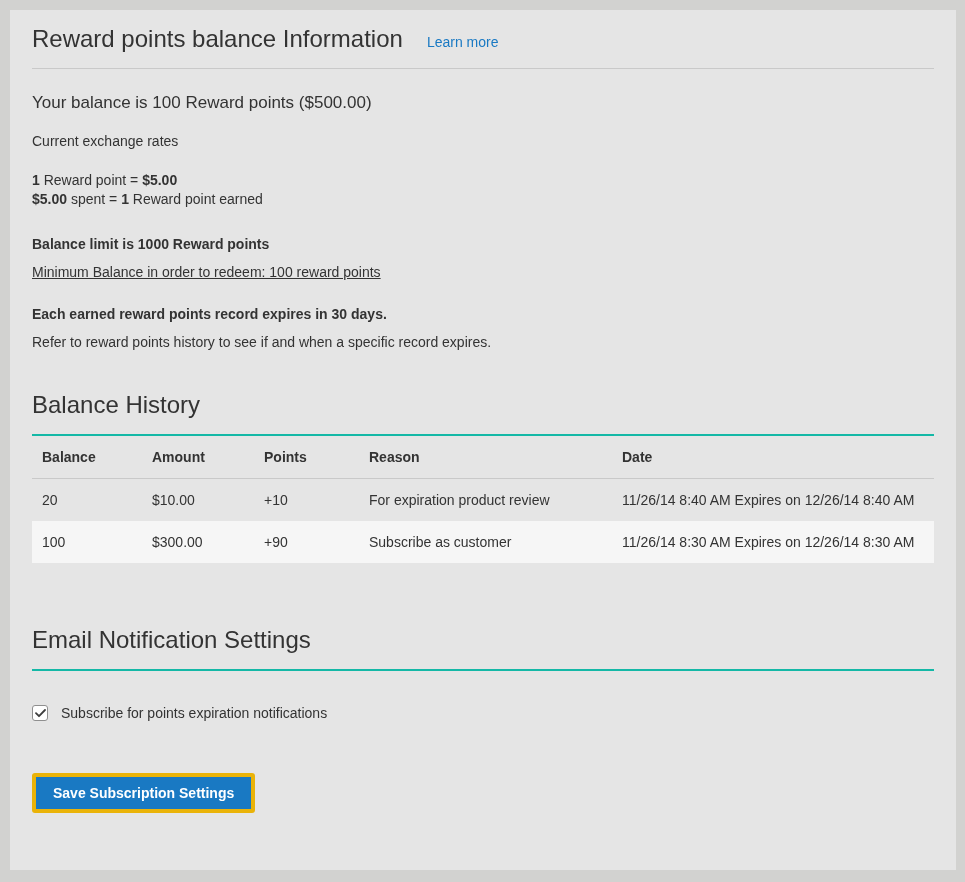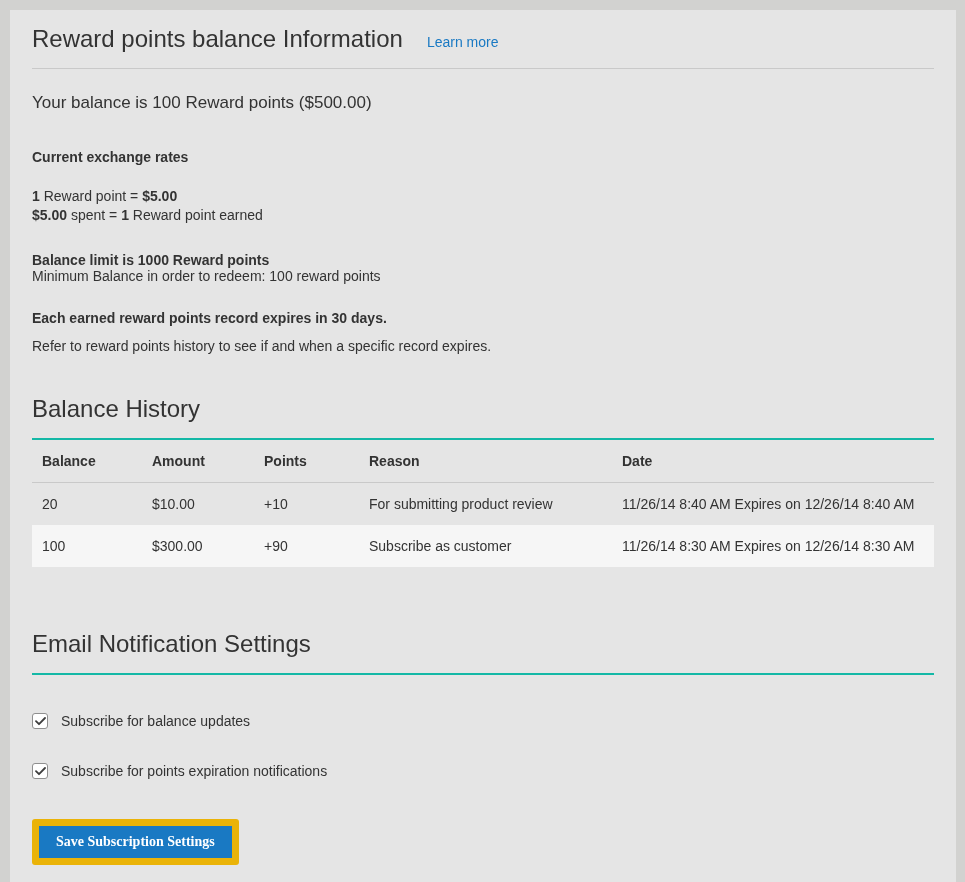--- a/index.html
+++ b/index.html
@@ -32,24 +32,24 @@
     color: #333333;
   }
   .learn-more {
     font-size: 14px;
     color: #1979c3;
     text-decoration: none;
     cursor: pointer;
   }
   
   .balance-summary { margin: 24px 0 0; font-size: 17px; }
-  .exchange-heading { margin: 36px 0 0; font-weight: 700; }
+  .exchange-heading { margin: 20px 0 0; font-weight: 400; }
   .rates { margin: 22px 0 0; line-height: 19px; }
   .balance-limit { margin: 27px 0 0; font-weight: 700; }
-  .min-balance { margin: 0 0 0; }
+  .min-balance { margin: 12px 0 0; text-decoration: underline; }
   .expiry-bold { margin: 26px 0 0; font-weight: 700; }
   .expiry-note { margin: 12px 0 0; }
   b, strong { font-weight: 700; }
   
   .section-heading {
     margin: 40px 0 0;
     font-size: 24px;
     line-height: 30px;
     font-weight: 300;
     color: #333333;
@@ -97,27 +97,27 @@
     align-items: center;
     justify-content: center;
     flex: 0 0 auto;
     cursor: pointer;
   }
   .checkbox svg { display: none; }
   .checkbox[data-checked="true"] svg { display: block; }
   .option-label { font-size: 14px; cursor: pointer; }
   
   .save-btn {
-    margin-top: 40px;
+    margin-top: 52px;
     display: inline-block;
     background: #1979c3;
-    border: 7px solid #eab308;
+    border: 4px solid #eab308;
     border-radius: 3px;
     color: #ffffff;
-    font-family: Liberation Serif, serif;
+    font-family: Liberation Sans, sans-serif;
     font-size: 14px;
     font-weight: 700;
     line-height: 16px;
     padding: 8px 17px;
     cursor: pointer;
   }
 </style>
 </head>
 <body>
 
@@ -160,43 +160,35 @@
         <th>Points</th>
         <th>Reason</th>
         <th>Date</th>
       </tr>
     </thead>
     <tbody>
       <tr>
         <td>20</td>
         <td>$10.00</td>
         <td>+10</td>
-        <td>For submitting product review</td>
+        <td>For expiration product review</td>
         <td>11/26/14 8:40 AM Expires on 12/26/14 8:40 AM</td>
       </tr>
       <tr>
         <td>100</td>
         <td>$300.00</td>
         <td>+90</td>
         <td>Subscribe as customer</td>
         <td>11/26/14 8:30 AM Expires on 12/26/14 8:30 AM</td>
       </tr>
     </tbody>
   </table>
 
   <h2 class="section-heading email">Email Notification Settings</h2>
 
-  <div class="option-row first">
-    <span class="checkbox" data-checked="true">
-      <svg width="11" height="9" viewBox="0 0 11 9">
-          <path d="M1 4.2 L4 7.2 L10 1" fill="none" stroke="#3d3d3d" stroke-width="1.8" stroke-linecap="round" stroke-linejoin="round"></path>
-        </svg>
-    </span>
-    <span class="option-label">Subscribe for balance updates</span>
-  </div>
 
   <div class="option-row">
     <span class="checkbox" data-checked="true">
       <svg width="11" height="9" viewBox="0 0 11 9">
           <path d="M1 4.2 L4 7.2 L10 1" fill="none" stroke="#3d3d3d" stroke-width="1.8" stroke-linecap="round" stroke-linejoin="round"></path>
         </svg>
     </span>
     <span class="option-label">Subscribe for points expiration notifications</span>
   </div>
 

